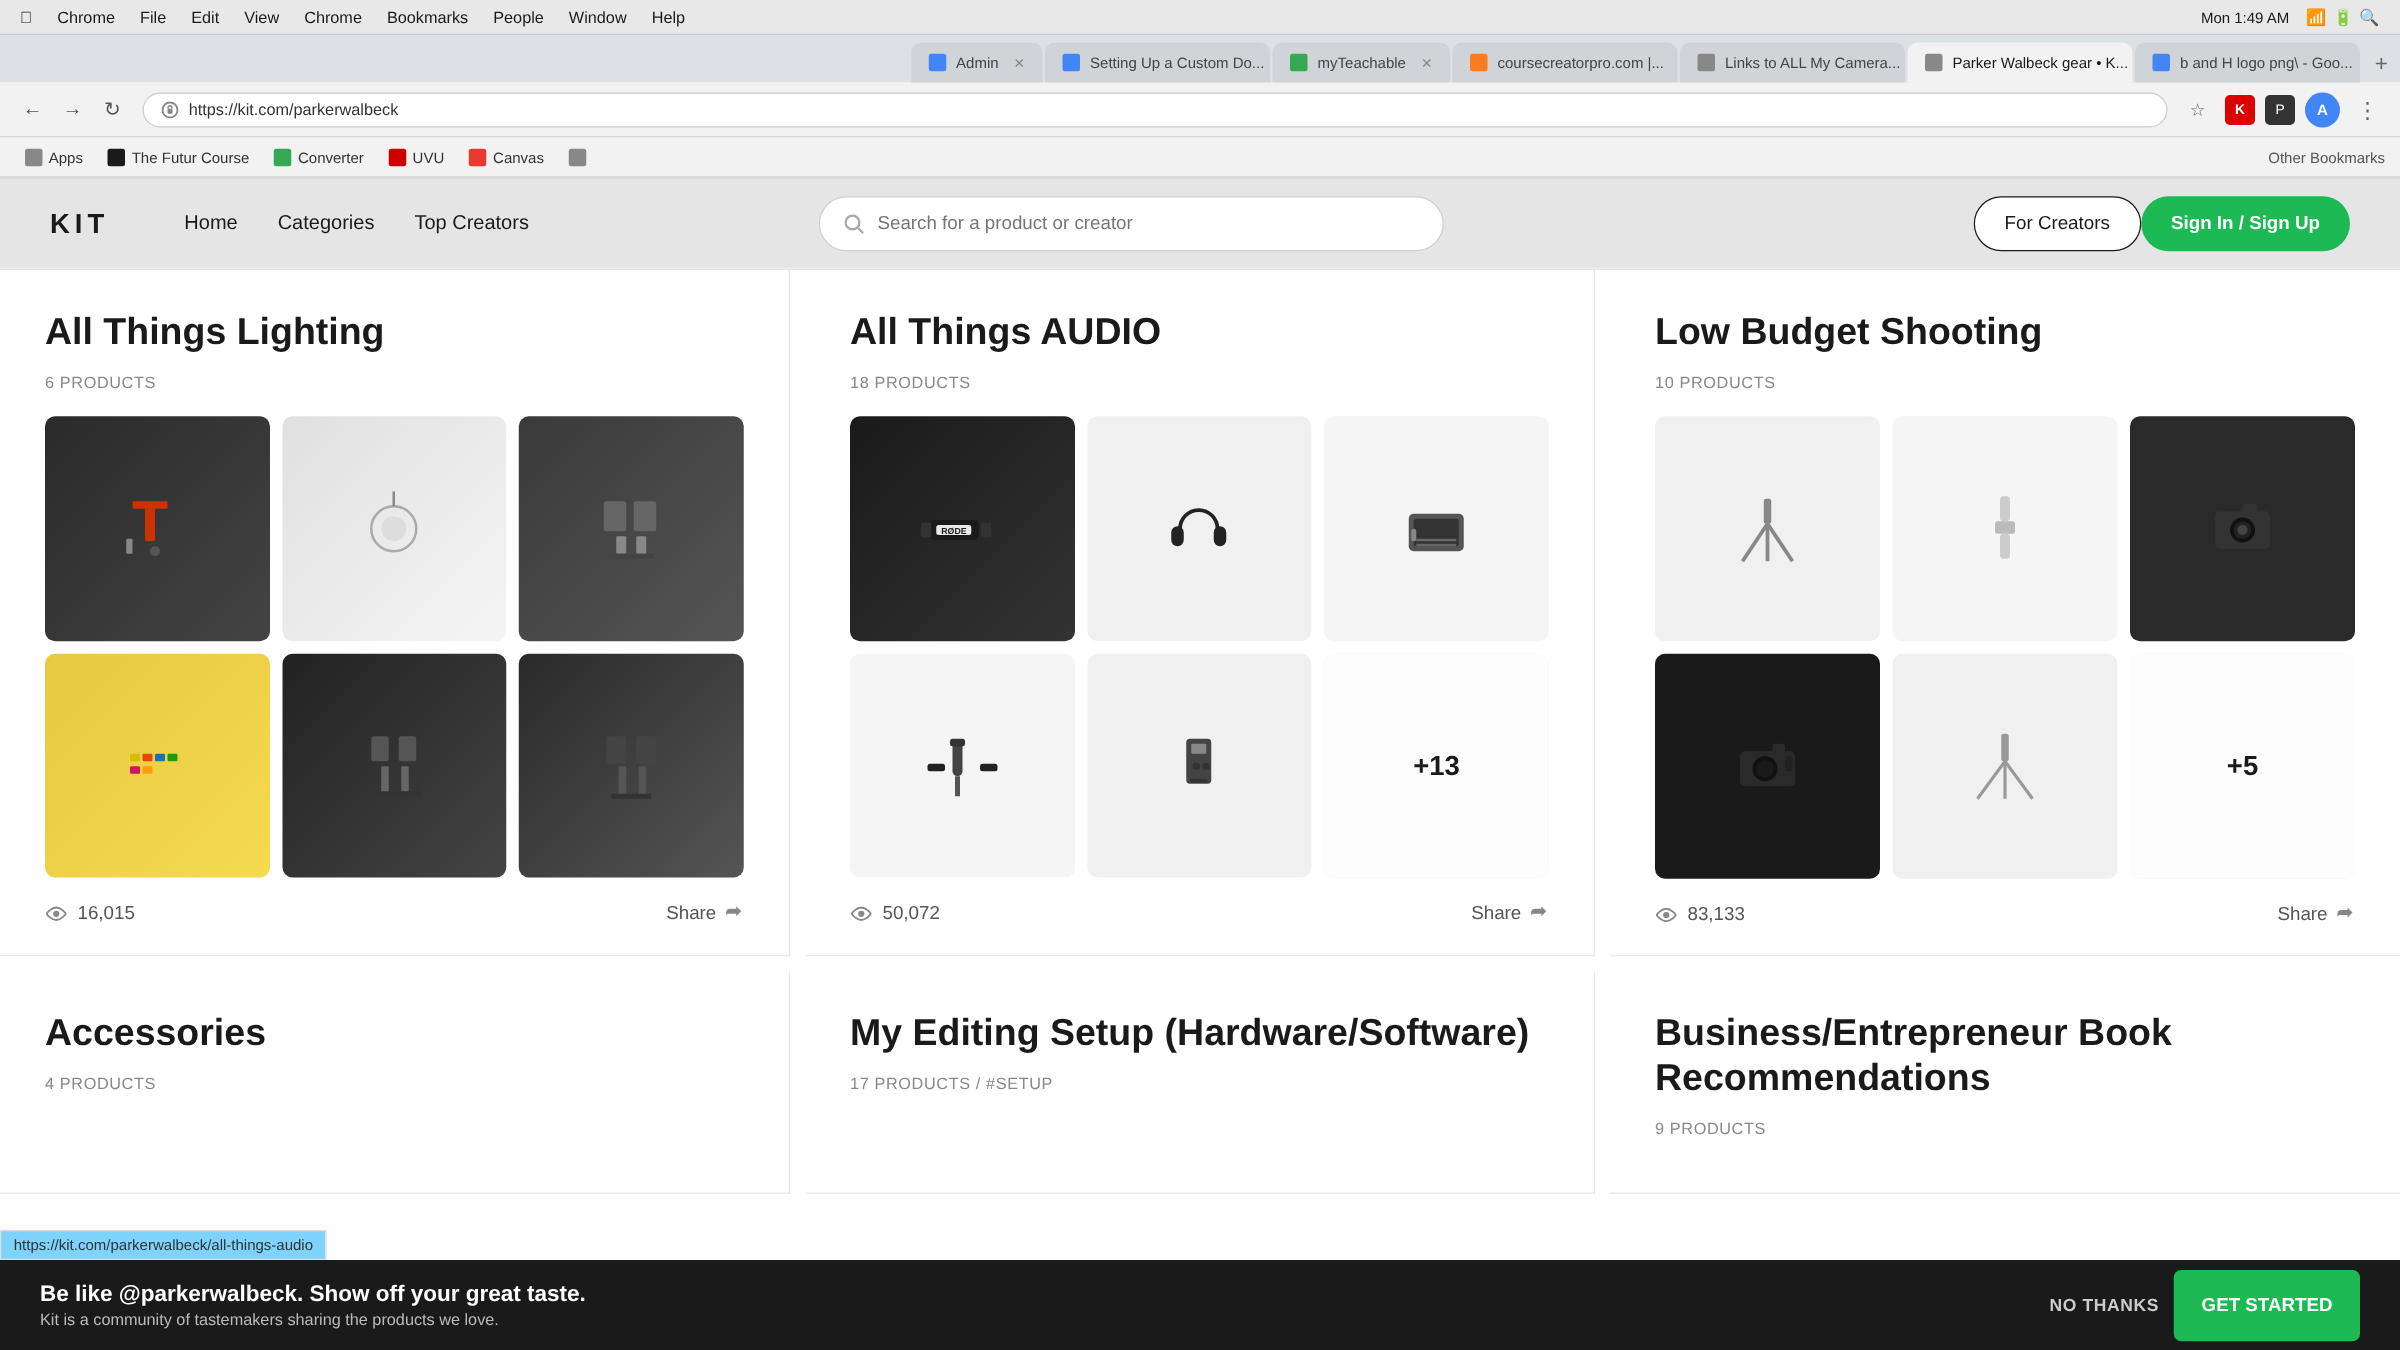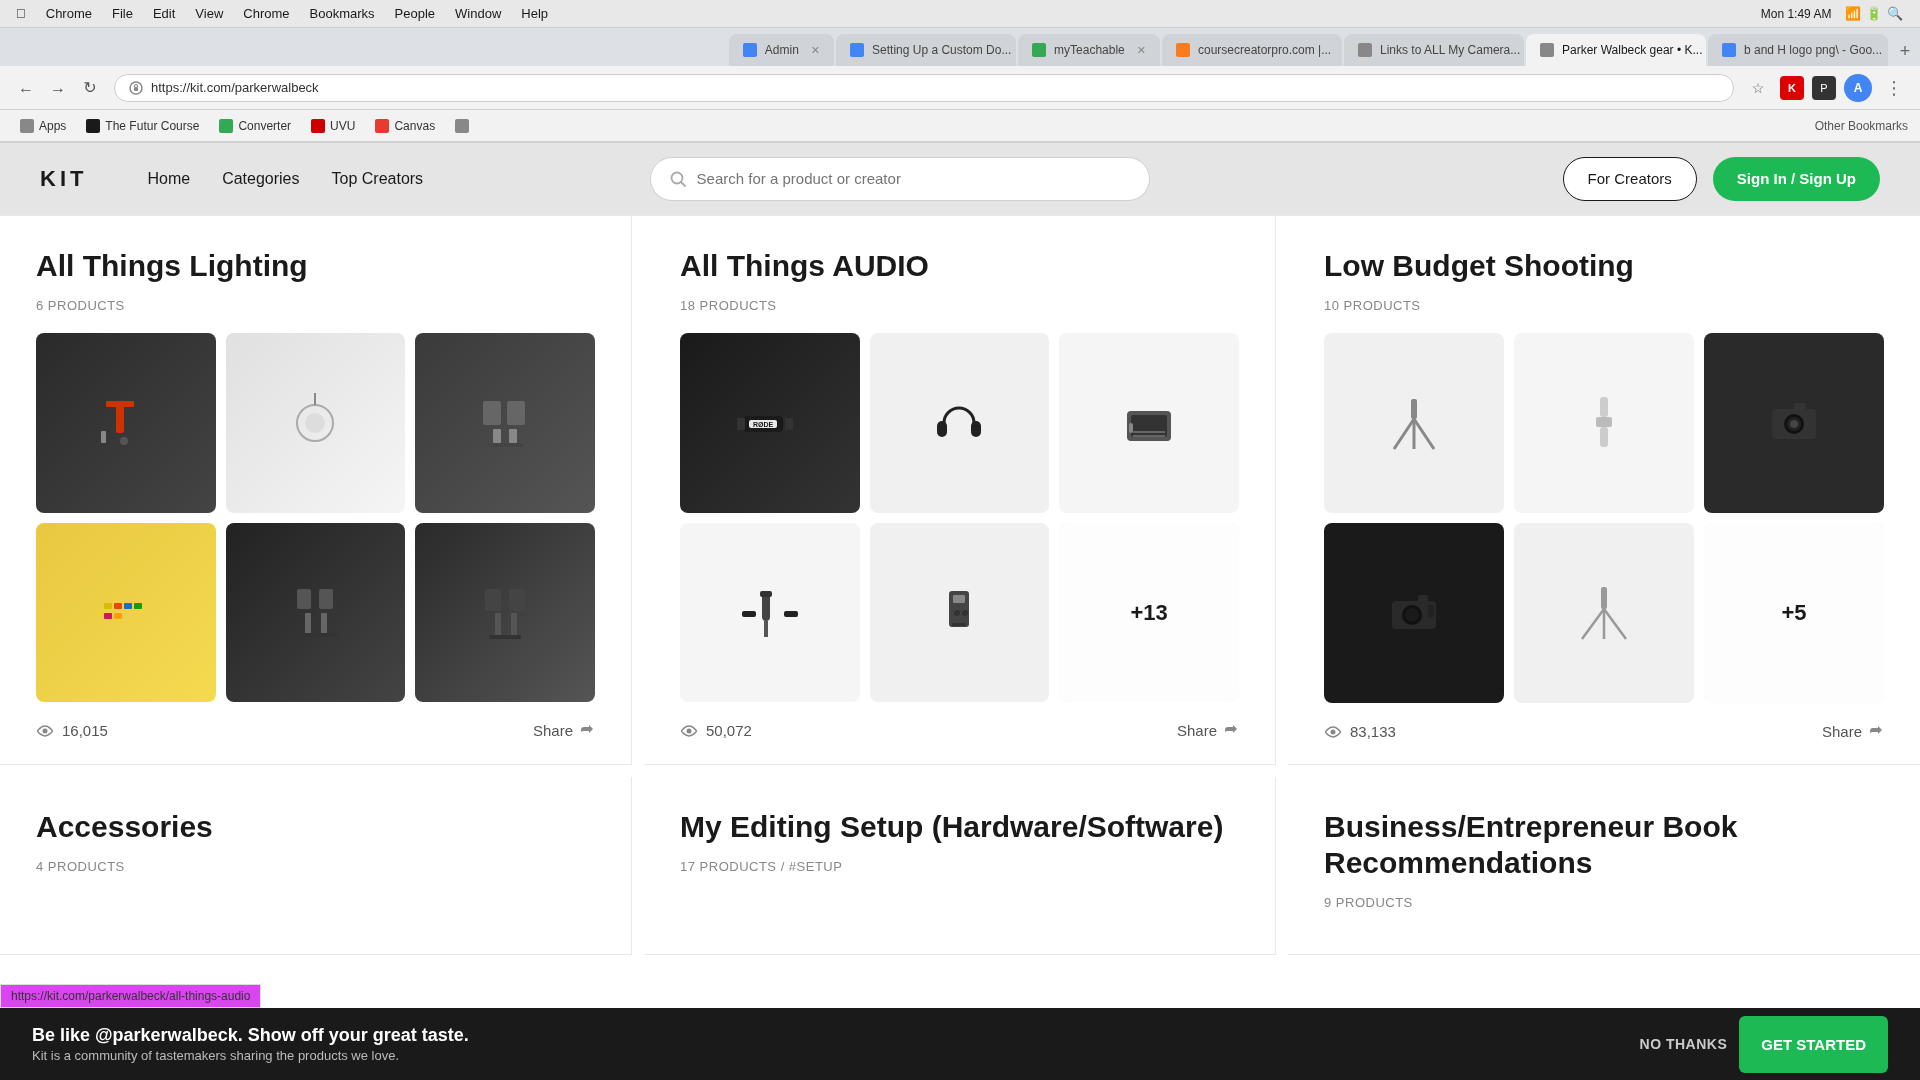--- a/index.html
+++ b/index.html
@@ -143,21 +143,21 @@
       background: #fff;
     }
     .header-search input {
       flex: 1;
       border: none;
       outline: none;
       font-size: 15px;
       color: #888;
       background: transparent;
     }
-    .header-actions { display: flex; gap: 16px; align-items: flex-start; margin-left: auto; }
+    .header-actions { display: flex; align-items: flex-start; margin-left: auto; }
     .btn-outline {
       height: 44px;
       padding: 0 24px;
       border-radius: 22px;
       border: 1.5px solid #1a1a1a;
       background: #fff;
       font-size: 15px;
       font-weight: 500;
       cursor: pointer;
       color: #1a1a1a;
@@ -702,15 +702,15 @@
   <div class="banner-text-block">
     <div class="banner-main-text">Be like @parkerwalbeck. Show off your great taste.</div>
     <div class="banner-sub-text">Kit is a community of tastemakers sharing the products we love.</div>
   </div>
   <div class="banner-actions">
     <button class="btn-no-thanks">NO THANKS</button>
     <button class="btn-get-started">GET STARTED</button>
   </div>
 </div>
 
-<div style="position:fixed;bottom:72px;left:0;background:#d946ef;border:1px solid #ddd;padding:4px 10px;font-size:12px;color:#333;z-index:101;">
+<div style="position:fixed;bottom:72px;left:0;background:#7dd3fc;border:1px solid #ddd;padding:4px 10px;font-size:12px;color:#333;z-index:101;">
   <span>https://kit.com/parkerwalbeck/all-things-audio</span>
 </div>
 
 </body></html>

